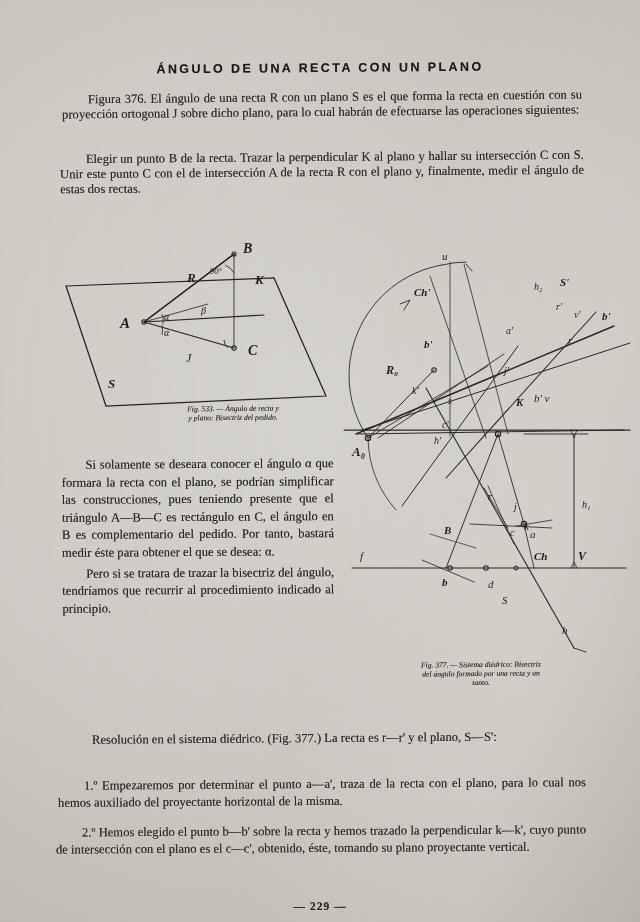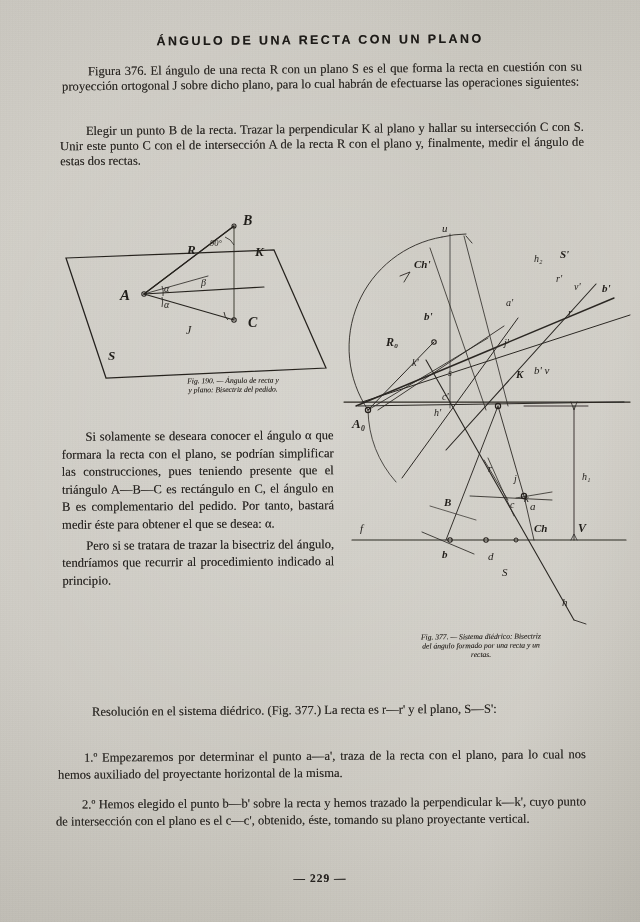--- a/index.html
+++ b/index.html
@@ -16,21 +16,21 @@
     background:
       radial-gradient(ellipse 120% 95% at 50% 45%, rgba(255,255,255,0.30) 0%, rgba(255,255,255,0.10) 45%, rgba(90,86,78,0.10) 78%, rgba(70,66,60,0.22) 100%),
       linear-gradient(105deg, #cdcac2 0%, #c8c5bd 25%, #c4c1b8 55%, #cbc8c0 80%, #bfbcb3 100%);
   }
   #grain{
     position:absolute;inset:0;opacity:.35;pointer-events:none;
     background-image:
       repeating-linear-gradient(0deg, rgba(120,116,108,.055) 0px, rgba(120,116,108,.055) 1px, rgba(255,255,255,.035) 1px, rgba(255,255,255,.035) 2px),
       repeating-linear-gradient(90deg, rgba(110,106,98,.04) 0px, rgba(110,106,98,.04) 1px, rgba(255,255,255,.03) 1px, rgba(255,255,255,.03) 3px);
   }
-  #content{position:absolute;inset:0;}
+  #content{position:absolute;inset:0;margin-top:28px;}
 
   .txtblur{ text-shadow:0 0 .6px rgba(40,37,33,.55); }
 
   
   #head{
     position:absolute;left:0;right:0;top:33px;
     text-align:center;
     font-family:"Liberation Sans", sans-serif;
     font-weight:bold;
     font-size:12.5px;
@@ -147,21 +147,21 @@
         <text x="128" y="122" font-size="12">J</text>
         <text x="50" y="148" font-size="13" font-weight="bold">S</text>
         <text x="106" y="80" font-size="10">α</text>
         <text x="106" y="96" font-size="10">α</text>
         <text x="143" y="74" font-size="10">β</text>
       </g>
     </svg>
   </div>
 
   <div class="cap txtblur" id="cap376">
-    <span>Fig. 190. — Ángulo de recta y</span><br>
+    <span>Fig. 533. — Ángulo de recta y</span><br>
     <span>y plano: Bisectriz del pedido.</span>
   </div>
 
   <div id="fig377">
     <svg width="300" height="420" viewBox="0 0 300 420">
       <g filter="url(#rough)" fill="none" stroke="#2b2824" stroke-linecap="round">
 
         <path d="M30,200 A112,112 0 0 1 104,27" stroke-width="0.9"></path>
         <path d="M104,27 A112,112 0 0 1 128,24" stroke-width="0.9"></path>
         <path d="M30,200 A112,112 0 0 0 58,272" stroke-width="0.8"></path>
@@ -254,21 +254,21 @@
         <text x="150" y="350" font-size="11">d</text>
         <text x="164" y="366" font-size="11">S</text>
         <text x="224" y="396" font-size="11">h</text>
       </g>
     </svg>
   </div>
 
   <div class="cap txtblur" id="cap377">
     <span>Fig. 377. — Sistema diédrico: Bisectriz</span><br>
     <span>del ángulo formado por una recta y un</span><br>
-    <span>rectas.</span>
+    <span>tanto.</span>
   </div>
 
   <div id="col" class="txtblur">
     <p>Si solamente se deseara conocer el ángulo α que formara la recta con el plano, se podrían simplificar las construcciones, pues teniendo presente que el triángulo A—B—C es rectángulo en C, el ángulo en B es complementario del pedido. Por tanto, bastará medir éste para obtener el que se desea: α.</p>
     <p>Pero si se tratara de trazar la bisectriz del ángulo, tendríamos que recurrir al procedimiento indicado al principio.</p>
   </div>
 
   <div class="para txtblur" id="b1">Resolución en el sistema diédrico. (Fig. 377.)   La recta es r—r' y el plano, S—S':</div>
 
   <div class="para txtblur" id="b2">1.º Empezaremos por determinar el punto a—a', traza de la recta con el plano, para lo cual nos hemos auxiliado del proyectante horizontal de la misma.</div>

